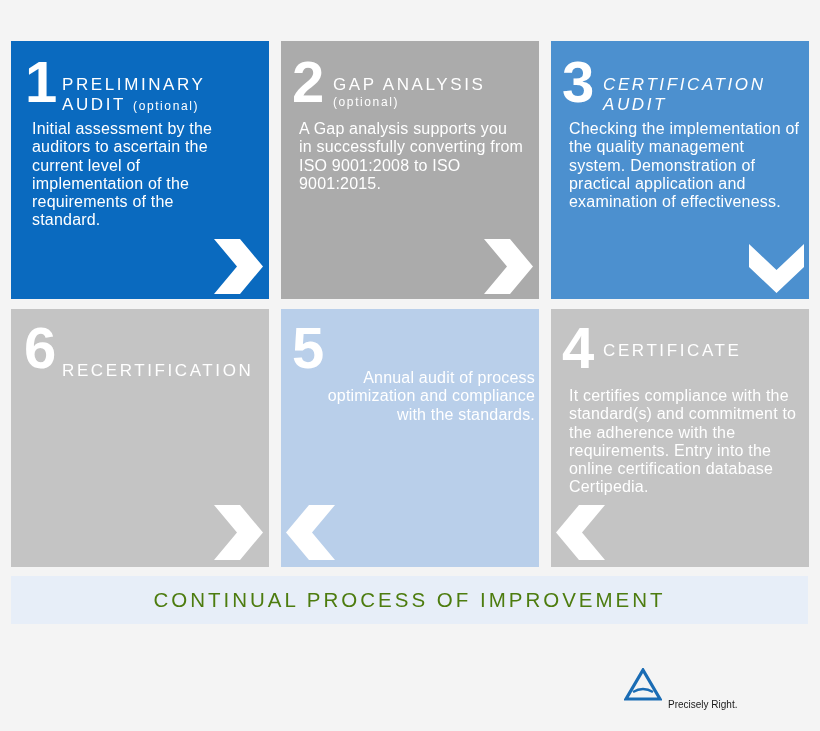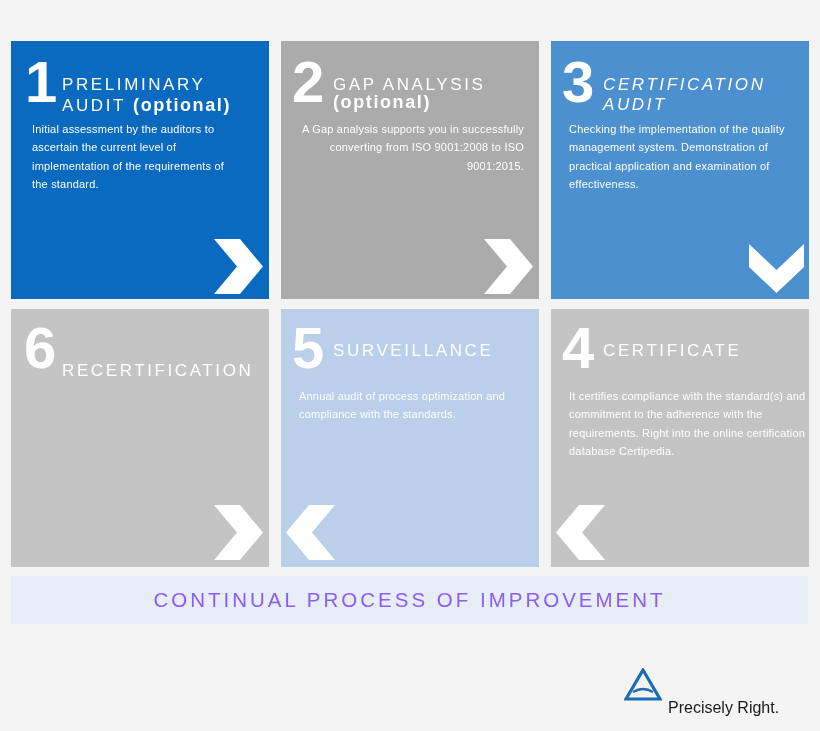--- a/index.html
+++ b/index.html
@@ -28,64 +28,63 @@
     position: absolute;
     font-size: 17px;
     letter-spacing: 2.6px;
     line-height: 20px;
     color: #ffffff;
     text-transform: uppercase;
     white-space: nowrap;
     margin-top: 15px;
   }
   .title .opt {
-    font-size: 18px;
+    font-size: 12px;
     letter-spacing: 1.6px;
     text-transform: none;
-    font-weight: bold;
   }
   .body {
     position: absolute;
     left: 21px;
-    font-size: 11px;
+    font-size: 16px;
     line-height: 18.3px;
     letter-spacing: 0.2px;
     color: #ffffff;
   }
   .chev { position: absolute; }
   .chev svg { display: block; }
 
   .banner {
     position: absolute;
     left: 11px; top: 576px;
     width: 797px; height: 48px;
     background: #e7eef8;
     display: flex; align-items: center; justify-content: center;
   }
   .banner span {
-    color: #8b5cf6;
+    color: #4d7c0f;
     font-size: 20.5px;
     letter-spacing: 3px;
     font-family: "Liberation Sans", sans-serif;
   }
   .logo {
     position: absolute;
     left: 624px; top: 668px;
     width: 190px; height: 50px;
   }
   .logo .tri { position: absolute; left: 0; top: 0; }
   .logo .brand {
     position: absolute; left: 44px; top: 8px;
     font-size: 17.5px; color: #1a1a1a; white-space: nowrap;
   }
   .logo .brand b { font-weight: bold; }
   .logo .brand sup { font-size: 10px; vertical-align: top; position: relative; top: -2px; }
   .logo .tag {
     position: absolute; left: 44px; top: 31px;
-    font-size: 16px; color: #1a1a1a; white-space: nowrap;
+    font-size: 10px; color: #1a1a1a; white-space: nowrap;
   }
 </style>
 </head>
 <body>
 
 <div class="box" style="left:11px; top:41px; background:#0a6abf;">
   <div class="num" style="left:14px; top:12px;">1</div>
   <div class="title" style="left:51px; top:19px;">
     <div>PRELIMINARY</div>
     <div><span>AUDIT</span> <span class="opt">(optional)</span></div>
@@ -97,21 +96,21 @@
       </svg>
   </div>
 </div>
 
 <div class="box" style="left:281px; top:41px; background:#ababab;">
   <div class="num" style="left:11px; top:12px;">2</div>
   <div class="title" style="left:52px; top:19px;">
     <div>GAP ANALYSIS</div>
     <div class="opt" style="line-height:14px;">(optional)</div>
   </div>
-  <div class="body" style="left:18px; top:79px; width:225px;text-align:right;">A Gap analysis supports you in successfully converting from ISO 9001:2008 to ISO 9001:2015.</div>
+  <div class="body" style="left:18px; top:79px; width:225px;">A Gap analysis supports you in successfully converting from ISO 9001:2008 to ISO 9001:2015.</div>
   <div class="chev" style="left:203px; top:198px;">
     <svg width="50" height="55" viewBox="0 0 50 55">
         <polygon points="0,0 26,0 49,27.5 26,55 0,55 23,27.5" fill="#ffffff"></polygon>
       </svg>
   </div>
 </div>
 
 <div class="box" style="left:551px; top:41px; background:#4c90cf;">
   <div class="num" style="left:11px; top:12px;">3</div>
   <div class="title" style="left:52px; top:19px;font-style:italic;">
@@ -134,36 +133,35 @@
   <div class="chev" style="left:203px; top:196px;">
     <svg width="50" height="55" viewBox="0 0 50 55">
         <polygon points="0,0 26,0 49,27.5 26,55 0,55 23,27.5" fill="#ffffff"></polygon>
       </svg>
   </div>
 </div>
 
 <div class="box" style="left:281px; top:309px; background:#b9cfea;">
   <div class="num" style="left:11px; top:10px;">5</div>
   <div class="title" style="left:52px; top:17px;">
-    <div>SURVEILLANCE</div>
   </div>
-  <div class="body" style="left:18px; top:78px; width:236px;">Annual audit of process optimization and compliance with the standards.</div>
+  <div class="body" style="left:18px; top:60px; width:236px;text-align:right;">Annual audit of process optimization and compliance with the standards.</div>
   <div class="chev" style="left:5px; top:196px;">
     <svg width="50" height="55" viewBox="0 0 50 55">
         <polygon points="49,0 23,0 0,27.5 23,55 49,55 26,27.5" fill="#ffffff"></polygon>
       </svg>
   </div>
 </div>
 
 <div class="box" style="left:551px; top:309px; background:#c4c4c4;">
   <div class="num" style="left:11px; top:10px;">4</div>
   <div class="title" style="left:52px; top:17px;">
     <div>CERTIFICATE</div>
   </div>
-  <div class="body" style="left:18px; top:78px; width:238px;">It certifies compliance with the standard(s) and commitment to the adherence with the requirements. Right into the online certification database Certipedia.</div>
+  <div class="body" style="left:18px; top:78px; width:238px;">It certifies compliance with the standard(s) and commitment to the adherence with the requirements. Entry into the online certification database Certipedia.</div>
   <div class="chev" style="left:5px; top:196px;">
     <svg width="50" height="55" viewBox="0 0 50 55">
         <polygon points="49,0 23,0 0,27.5 23,55 49,55 26,27.5" fill="#ffffff"></polygon>
       </svg>
   </div>
 </div>
 
 <div class="banner">
   <span>CONTINUAL PROCESS OF IMPROVEMENT</span>
 </div>

